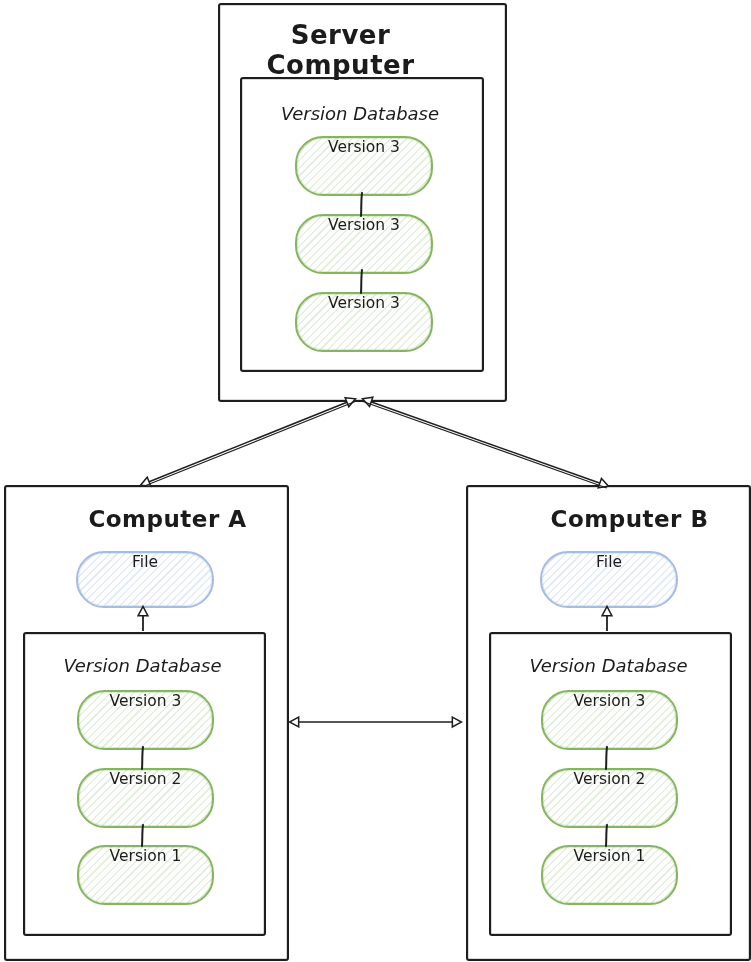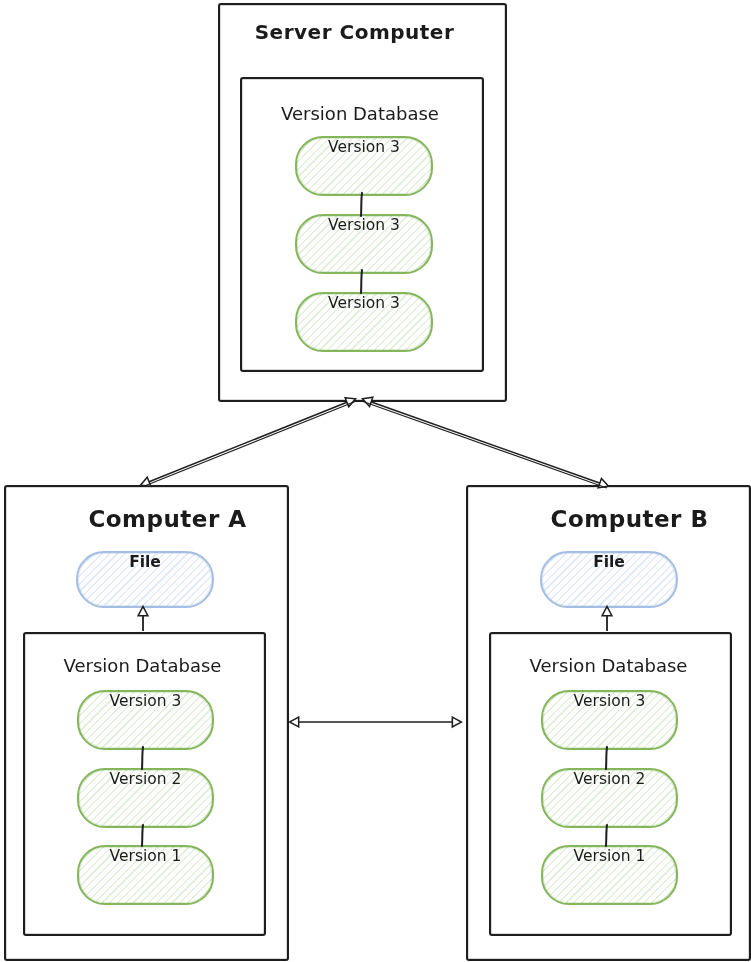--- a/index.html
+++ b/index.html
@@ -20,39 +20,38 @@
   }
   .box{
     position:absolute;border:2px solid var(--line);border-radius:3px;
     box-shadow:inset 0 0 0 0.5px rgba(30,30,30,0.35);
     background:transparent;
   }
   .box-title{
     position:absolute;text-align:center;font-weight:bold;letter-spacing:0.5px;
   }
   .db-title{
-    position:absolute;text-align:center;font-size:18px;font-weight:500;
+    position:absolute;text-align:center;font-size:18px;font-weight:500;font-style:italic;
   }
   .pill{
     position:absolute;border:2px solid;border-radius:28px;
     display:flex;align-items:flex-start;justify-content:center;
     font-size:15.5px;
   }
   .pill.green{
     border-color:var(--version-stroke);
     background:repeating-linear-gradient(135deg,var(--version-fill-hatch) 0 1.6px,#ffffff 1.6px 5.5px);
     box-shadow:inset 0 0 0 1px rgba(133,182,94,0.25);
   }
   .pill.blue{
     border-color:var(--file-stroke);
     background:repeating-linear-gradient(135deg,var(--file-fill-hatch) 0 1.6px,#ffffff 1.6px 5.5px);
     box-shadow:inset 0 0 0 1px rgba(164,189,226,0.3);
-    font-weight:bold;
   }
-  .title-server{left:234px;top:20px;width:241px;font-size:20px;}
+  .title-server{left:220px;top:20px;width:241px;font-size:26px;}
   .title-computer{width:327px;top:506px;font-size:23px;}
   svg.overlay{position:absolute;left:0;top:0;pointer-events:none;}
   .watermark{
     position:absolute;right:4px;top:932px;font-size:17px;
     color:var(--watermark);letter-spacing:1px;
   }
 </style>
 </head>
 <body>
 

